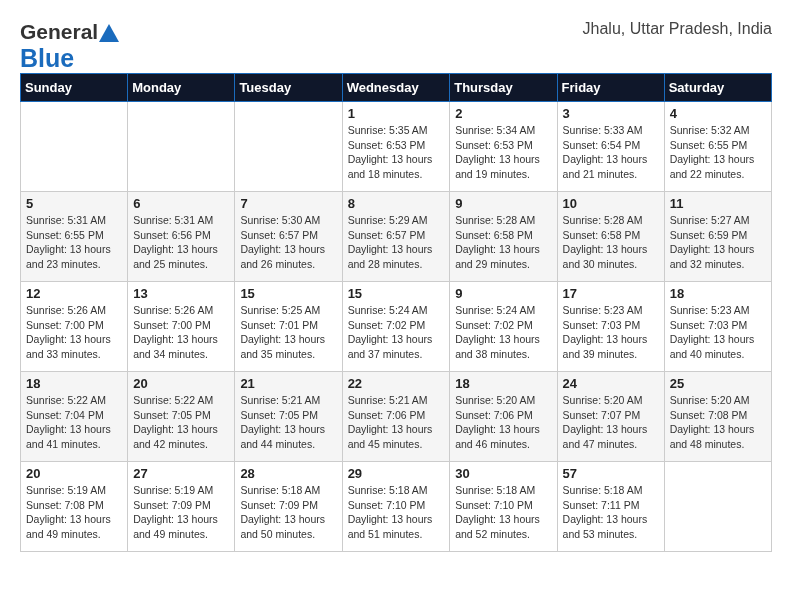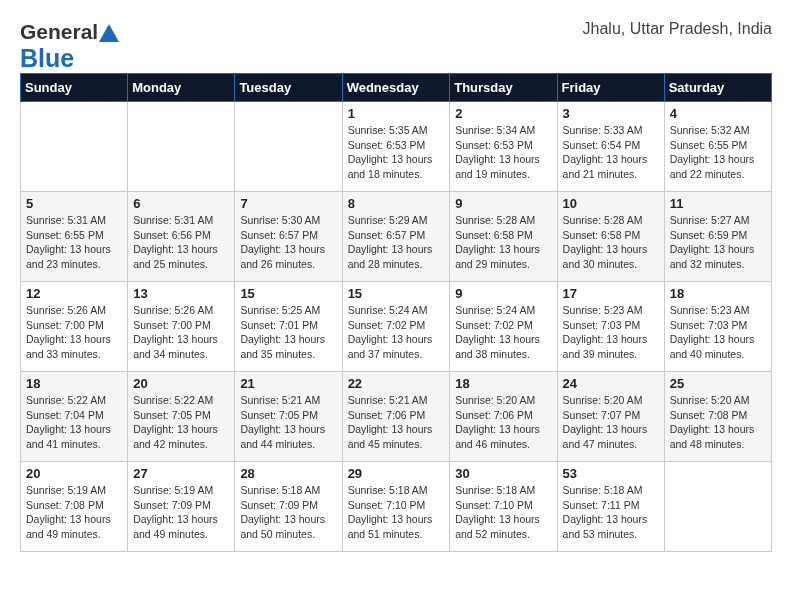--- a/index.html
+++ b/index.html
@@ -232,19 +232,19 @@
         </td>
         <td>
           <span class="day-num">29</span>
           <div class="day-info">Sunrise: 5:18 AM<br>Sunset: 7:10 PM<br>Daylight: 13 hours<br>and 51 minutes.</div>
         </td>
         <td>
           <span class="day-num">30</span>
           <div class="day-info">Sunrise: 5:18 AM<br>Sunset: 7:10 PM<br>Daylight: 13 hours<br>and 52 minutes.</div>
         </td>
         <td>
-          <span class="day-num">53</span>
+          <span class="day-num">57</span>
           <div class="day-info">Sunrise: 5:18 AM<br>Sunset: 7:11 PM<br>Daylight: 13 hours<br>and 53 minutes.</div>
         </td>
         <td class="empty-cell"></td>
       </tr>
     </tbody>
 </table>
 
 </body></html>

